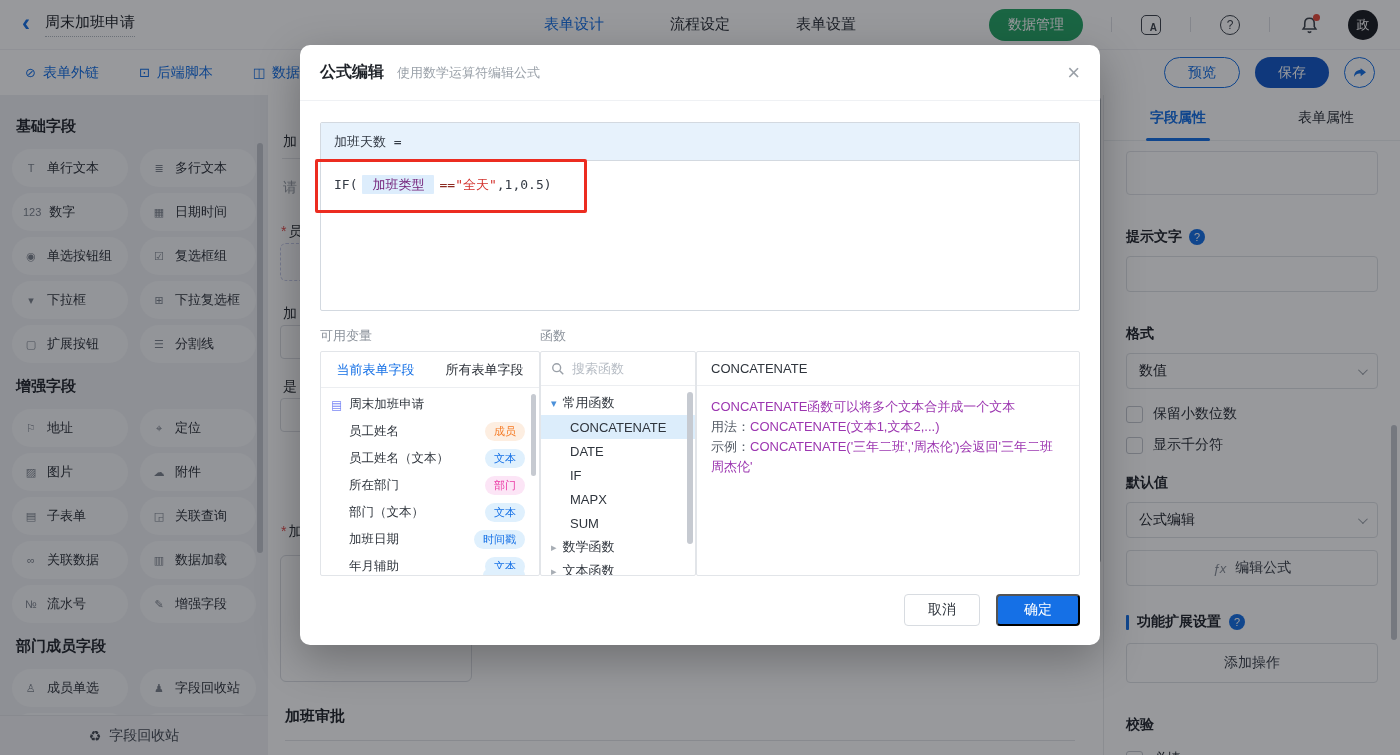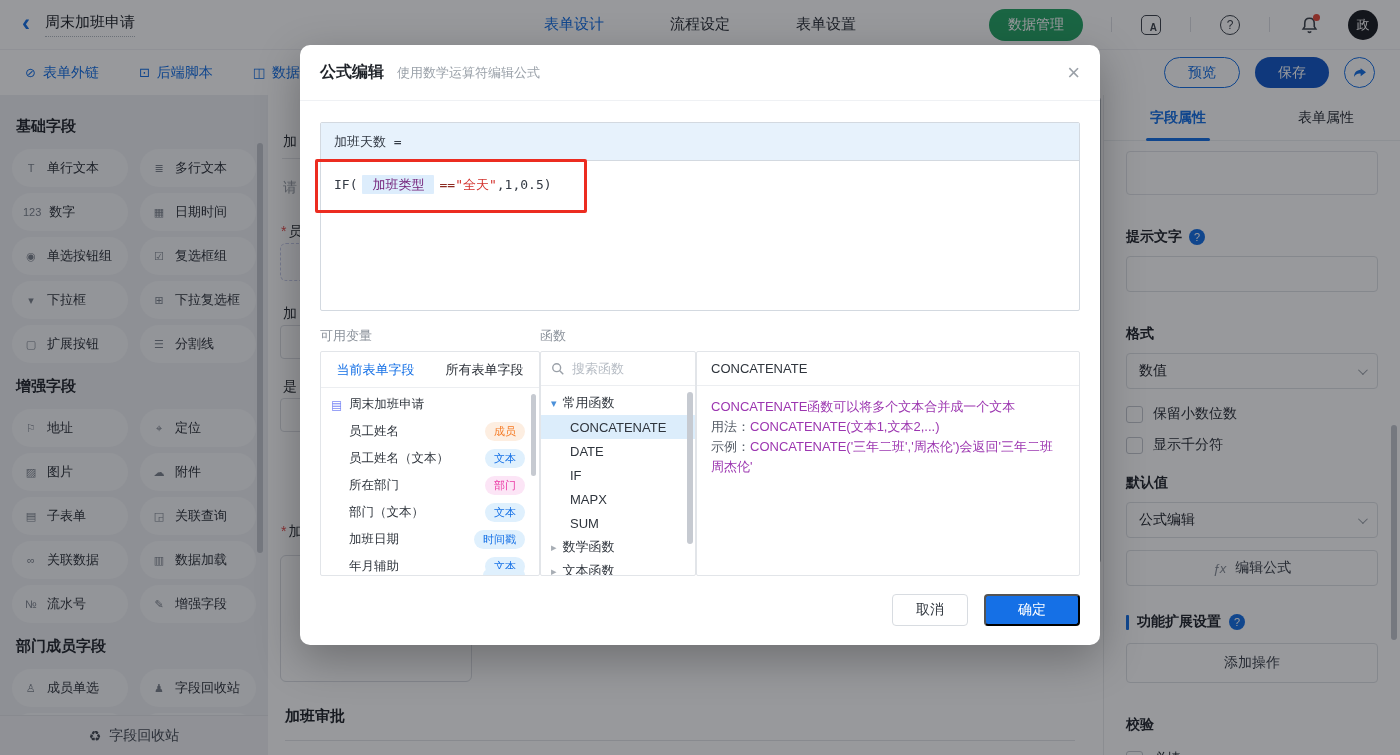--- a/index.html
+++ b/index.html
@@ -129,21 +129,21 @@
   .fn-row.item { padding-left:29px; }
   .fn-row.selected { background:#dcedfb; }
   .caret-open { color:#4a90d9; font-size:11px; } .caret-closed { color:#a7adb4; font-size:11px; }
   .fn-scroll { position:absolute; right:2px; top:40px; width:6px; height:152px; border-radius:3px; background:#c6cad1; }
   .d-head { height:34px; display:flex; align-items:center; padding:0 14px; font-size:13px; color:#2f353d; border-bottom:1px solid #eceef1; }
   .d-body { padding:11px 14px; font-size:13px; line-height:20px; color:#9c36b0; }
   .d-prefix { color:#555c66; }
   .m-footer { display:flex; justify-content:flex-end; gap:16px; margin-top:18px; }
   .btn-cancel { width:76px; height:32px; border:1px solid #d8dce1; border-radius:4px; background:#fff; font-size:14px; color:#2f353d;
     display:flex; align-items:center; justify-content:center; cursor:pointer; }
-  .btn-confirm { width:96px; height:32px; border-radius:4px; background:#1570e6; font-size:14px; color:#fff;
+  .btn-confirm { width:84px; height:32px; border-radius:4px; background:#1570e6; font-size:14px; color:#fff;
     display:flex; align-items:center; justify-content:center; cursor:pointer; }
 </style>
 </head>
 <body>
 
 <div class="stage">
 
   <header class="topbar">
     <div class="tb-left">
       <span class="back-ic">‹</span>

